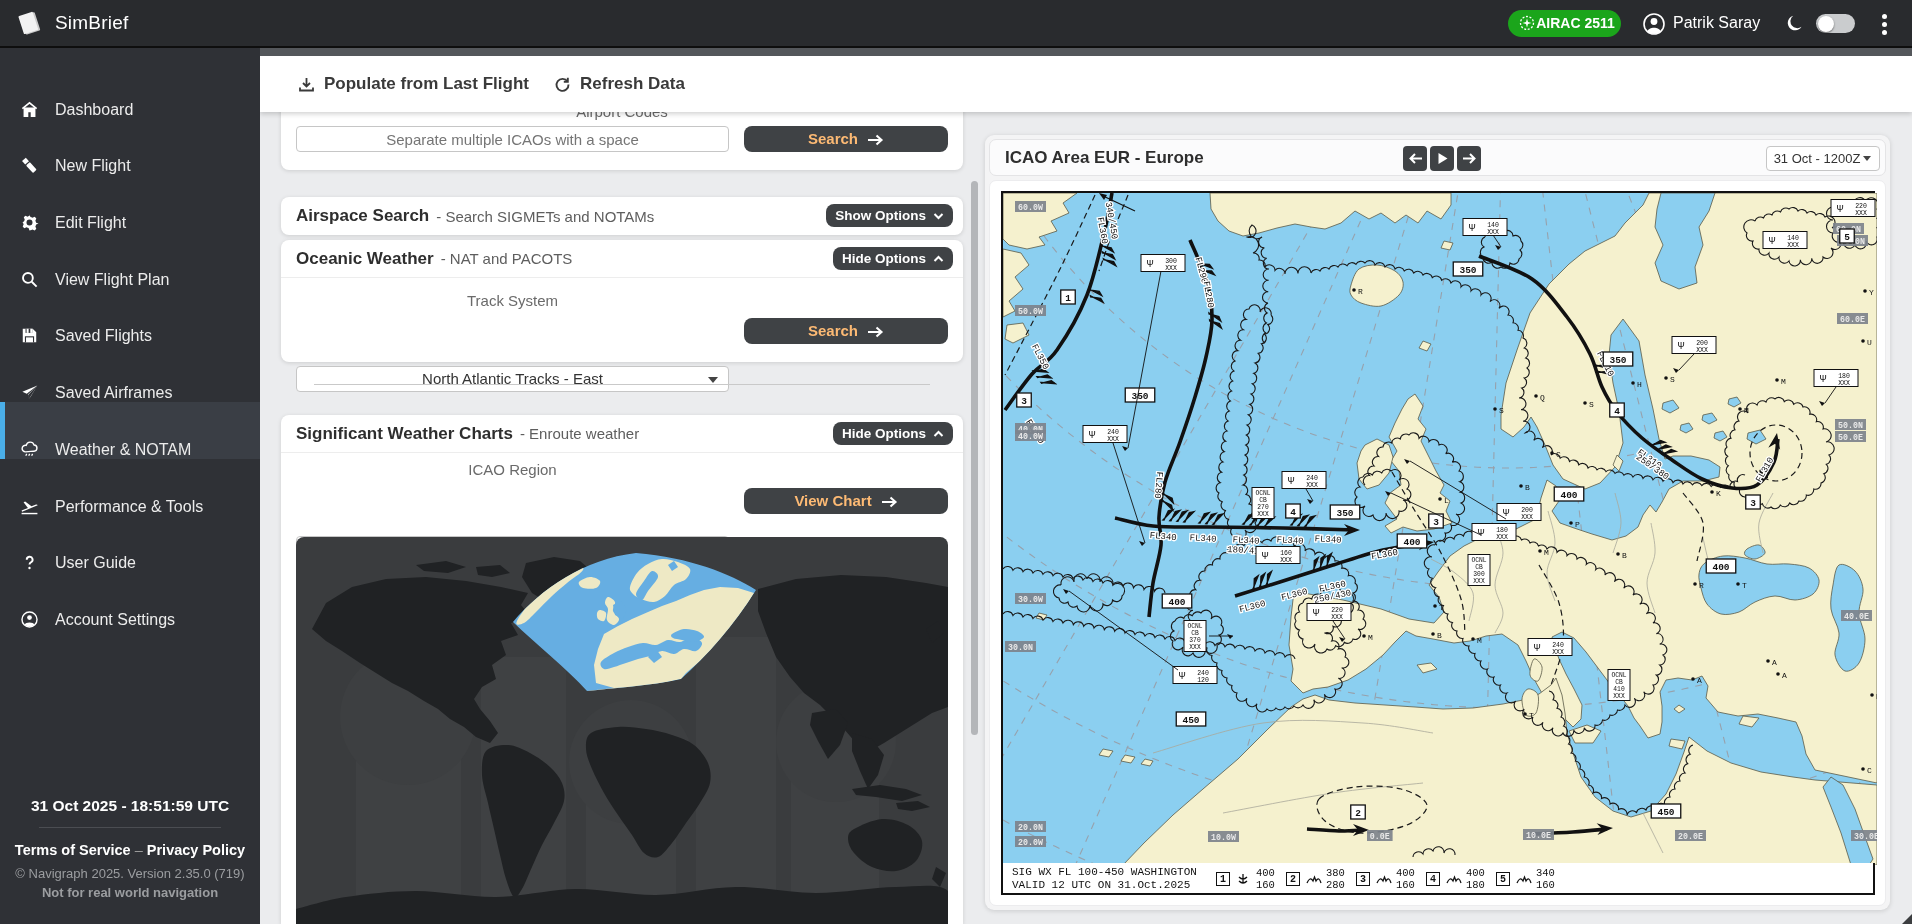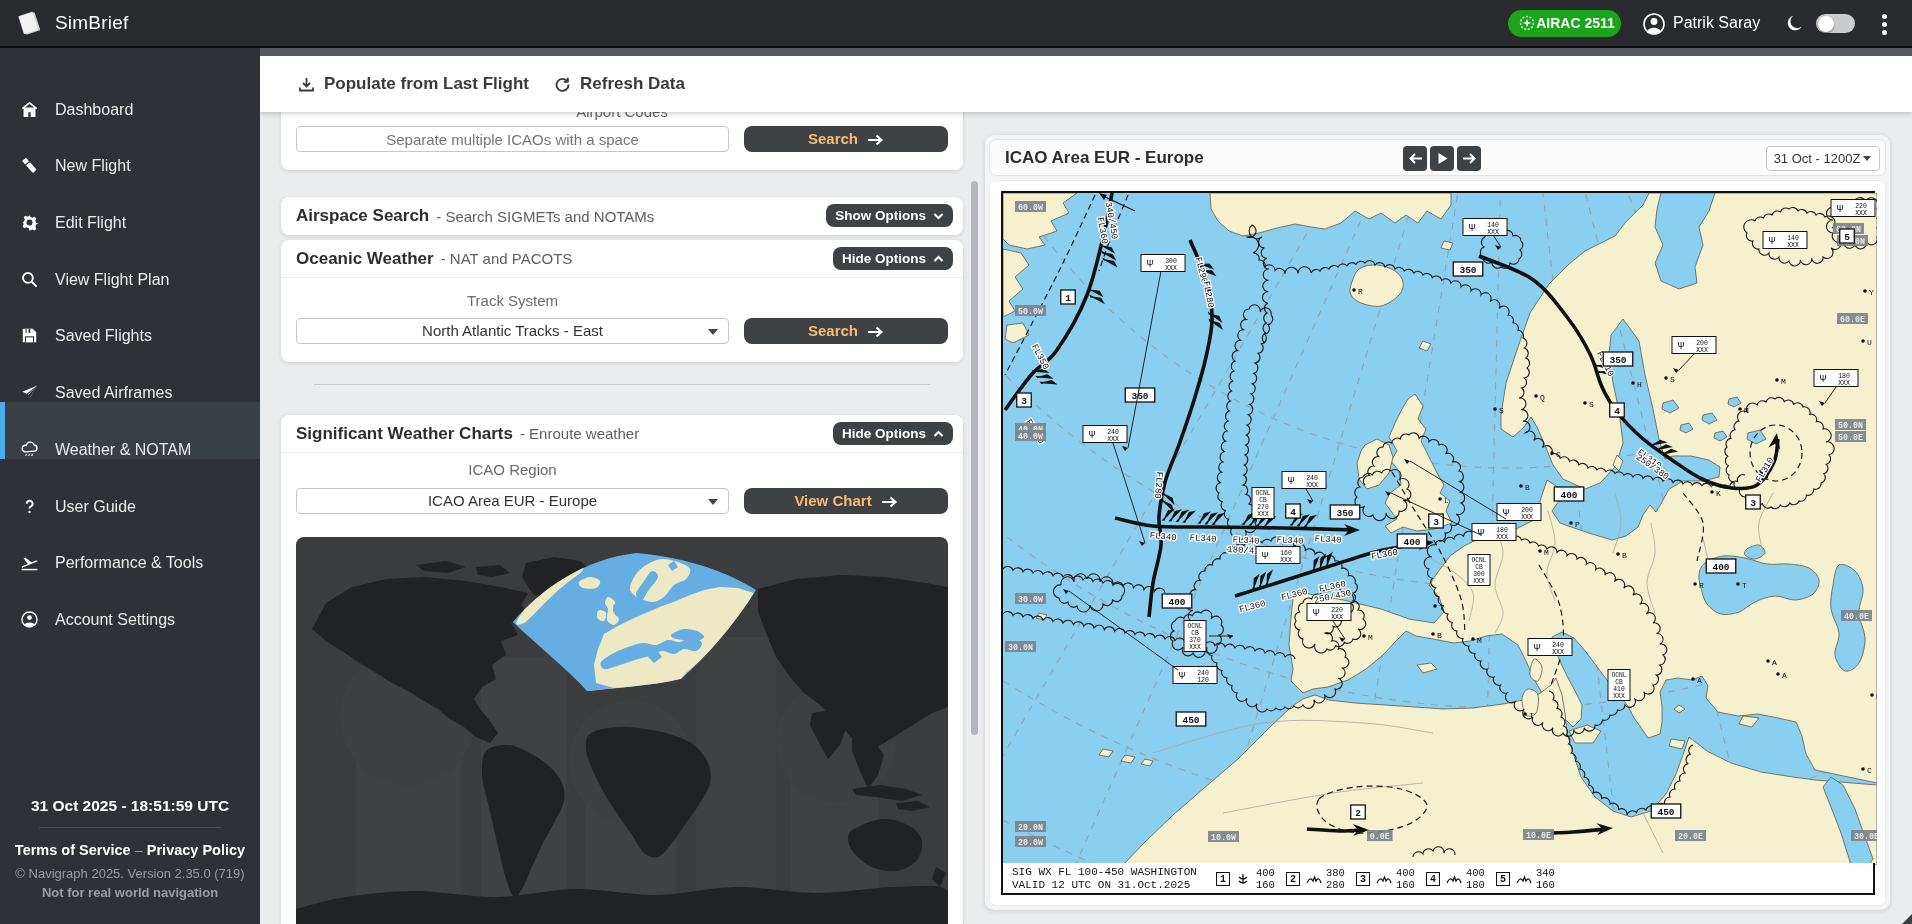--- a/index.html
+++ b/index.html
@@ -38,21 +38,21 @@
 .tbtn { position:absolute; top:0; height:56px; display:flex; align-items:center; color:#3a3a3a; font-weight:bold; font-size:17px; }
 .tbtn svg { margin-right:9px; }
 
 .card { position:absolute; background:#fff; border-radius:8px; box-shadow:0 1px 4px rgba(0,0,0,.13); }
 .cardhead { position:relative; height:38px; display:flex; align-items:center; }
 .cardhead .title { font-size:17px; font-weight:bold; color:#2e2e2e; margin-left:15px; }
 .cardhead .sub { font-size:15px; color:#5e5e5e; margin-left:7px; }
 .opt-btn { position:absolute; right:10px; top:7px; height:23px; background:#3f4245; color:#fff; font-size:13.5px; font-weight:bold; border-radius:8px; padding:0 9px; display:flex; align-items:center; line-height:23px; }
 .opt-btn .chev { margin-left:7px; }
 .flabel { position:absolute; width:433px; text-align:center; font-size:15px; color:#6a6a6a; }
-.fselect { position:absolute; width:433px; height:26px; background:#fff; border:1px solid #c6c6c6; border-radius:4px; font-size:15px; color:#333; text-align:center; line-height:24px; }
+.fselect { position:absolute; width:433px; height:26px; background:#fff; border:1px solid #c6c6c6; border-radius:4px; font-size:15px; color:#333; text-align:center; line-height:24px;margin-top:48px; }
 .fselect .arr { position:absolute; right:10px; top:10px; width:0; height:0; border-left:5px solid transparent; border-right:5px solid transparent; border-top:6px solid #444; }
 .dbtn { position:absolute; width:204px; height:26px; background:#3f4245; border-radius:8px; color:#fdba74; font-size:15px; font-weight:bold; text-align:center; line-height:26px; }
 #divider { position:absolute; left:314px; top:384px; width:616px; border-top:1px solid #c9c9c9; }
 #scrollthumb { position:absolute; left:971px; top:181px; width:7px; height:554px; border-radius:4px; background:#b4b6b9; }
 
 #rpanel { position:absolute; left:985px; top:135px; width:905px; height:775px; background:#f4f4f5; border-radius:9px; box-shadow:0 1px 5px rgba(0,0,0,.14); }
 #rhead { position:absolute; left:4px; top:4px; width:897px; height:37px; background:#fbfbfc; border:1px solid #e4e4e6; border-radius:7px; }
 #rtitle { position:absolute; left:15px; top:8px; font-size:17px; font-weight:bold; color:#2e2e2e; }
 .navbtn { position:absolute; top:6px; width:24px; height:25px; background:#3f4245; border-radius:4px; color:#fff; text-align:center; }
 #rsel { position:absolute; left:776px; top:6px; width:114px; padding-right:12px; height:25px; background:#fff; border:1px solid #c6c6c6; border-radius:4px; font-size:13px; color:#333; line-height:23px; text-align:center; }
@@ -129,28 +129,28 @@
           <rect x="6.2" y="13" width="11.6" height="7.5" fill="#2f3136"></rect>
           <rect x="7.6" y="14.4" width="8.8" height="6.1" fill="#fff"></rect>
         </svg>Saved Flights</div>
     <div class="navitem"><svg class="ic" viewBox="0 0 24 24" fill="#fff">
           <path d="M22 3 L3 11 l5.5 2.6 Z M22 3 L10 14.5 l1 6 3-4.2 Z M22 3 L11 20.5 l-0.8-5.4 Z"></path>
         </svg>Saved Airframes</div>
     <div class="navitem active"><svg class="ic" viewBox="0 0 24 24" fill="none" stroke="#fff" stroke-width="1.8">
           <path d="M7 15 a4.2 4.2 0 1 1 0.8-8.3 a5.2 5.2 0 0 1 10-0.4 a3.9 3.9 0 0 1 -0.6 7.8 Z"></path>
           <path d="M8.5 17.5 l-1.2 2.4 M12.2 17.5 l-1.2 2.4 M15.9 17.5 l-1.2 2.4" stroke-width="1.6"></path>
         </svg>Weather &amp; NOTAM</div>
+    <div class="navitem"><svg class="ic" viewBox="0 0 24 24" fill="#fff">
+          <path d="M2 17 l8-3.2 L4.5 6.5 l2-0.8 8 6 5-2 c1.5-0.6 2.6 0 2.9 0.8 L2.6 18.6 Z"></path>
+          <rect x="2" y="20" width="20" height="1.8"></rect>
+        </svg>Performance &amp; Tools</div>
     <div class="navitem"><svg class="ic" viewBox="0 0 24 24" fill="none" stroke="#fff" stroke-width="2.4">
           <path d="M8.5 8.5 a3.7 3.7 0 1 1 5.3 3.3 c-1.3 0.6-1.8 1.2-1.8 2.7"></path>
           <circle cx="12" cy="19" r="1.5" fill="#fff" stroke="none"></circle>
         </svg>User Guide</div>
-    <div class="navitem"><svg class="ic" viewBox="0 0 24 24" fill="#fff">
-          <path d="M2 17 l8-3.2 L4.5 6.5 l2-0.8 8 6 5-2 c1.5-0.6 2.6 0 2.9 0.8 L2.6 18.6 Z"></path>
-          <rect x="2" y="20" width="20" height="1.8"></rect>
-        </svg>Performance &amp; Tools</div>
     <div class="navitem"><svg class="ic" viewBox="0 0 24 24">
           <circle cx="12" cy="12" r="9.5" fill="none" stroke="#fff" stroke-width="1.8"></circle>
           <circle cx="12" cy="9.5" r="3" fill="#fff"></circle>
           <path d="M5.8 18.5 C7 14.8 17 14.8 18.2 18.5 A9.5 9.5 0 0 1 5.8 18.5 Z" fill="#fff"></path>
         </svg>Account Settings</div>
   </div>
   <div id="sbfoot">
     <div id="sbtime">31 Oct 2025 - 18:51:59 UTC</div>
     <div id="sbdiv"></div>
     <div id="sblinks">Terms of Service <span class="dash">–</span> Privacy Policy</div>

